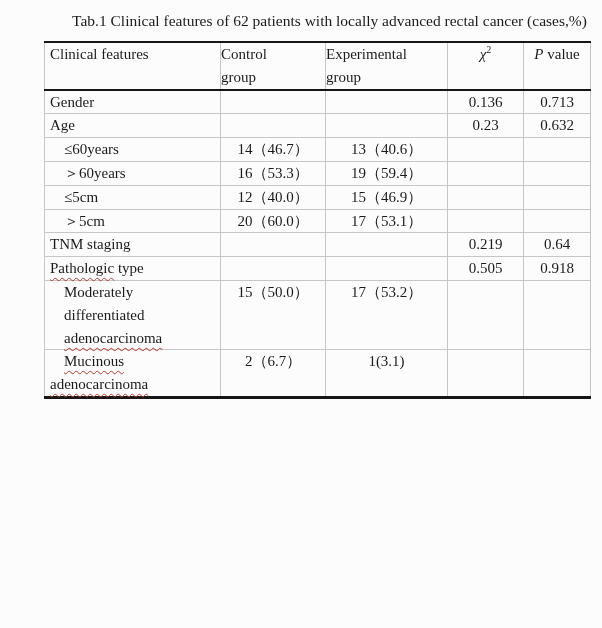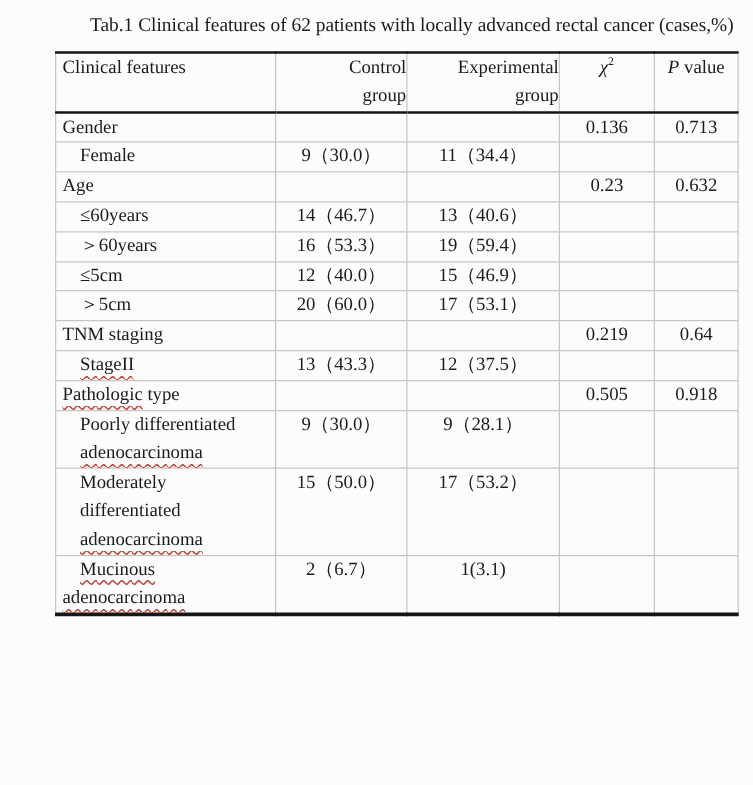--- a/index.html
+++ b/index.html
@@ -36,21 +36,21 @@
     border: 1px solid var(--grid);
     font-weight: normal;
     vertical-align: top;
     padding: 0;
     font-size: 15px;
     line-height: 22.8px;
   }
   thead th { border-bottom: 2px solid var(--rule); }
   th.col-feature, td.feature { text-align: left; padding-left: 5px; padding-right: 2px; margin-left: 40px; }
   th.center, td.num, td.stat { text-align: center; }
-  .hl { display: block; text-align: right; }
+  .hl { display: block; text-align: left; }
   .line { display: block; }
   .line.indent { padding-left: 14px; }
   .line.justify { display: flex; justify-content: space-between; padding-right: 1px; }
   .sq {
     text-decoration-line: underline;
     text-decoration-style: wavy;
     text-decoration-color: var(--squiggle);
     text-decoration-thickness: 1px;
     text-underline-offset: 4px;
     text-decoration-skip-ink: none;
@@ -100,29 +100,20 @@
           <td class="feature">
             <span class="line"><span>Gender</span></span>
           </td>
           <td class="num value-fw"></td>
           <td class="num value-fw"></td>
           <td class="stat">0.136</td>
           <td class="stat">0.713</td>
         </tr>
         <tr>
           <td class="feature">
-            <span class="line indent"><span>Female</span></span>
-          </td>
-          <td class="num value-fw">9（30.0）</td>
-          <td class="num value-fw">11（34.4）</td>
-          <td class="stat"></td>
-          <td class="stat"></td>
-        </tr>
-        <tr>
-          <td class="feature">
             <span class="line"><span>Age</span></span>
           </td>
           <td class="num value-fw"></td>
           <td class="num value-fw"></td>
           <td class="stat">0.23</td>
           <td class="stat">0.632</td>
         </tr>
         <tr>
           <td class="feature">
             <span class="line indent"><span>≤60years</span></span>
@@ -163,45 +154,26 @@
           <td class="feature">
             <span class="line"><span>TNM staging</span></span>
           </td>
           <td class="num value-fw"></td>
           <td class="num value-fw"></td>
           <td class="stat">0.219</td>
           <td class="stat">0.64</td>
         </tr>
         <tr>
           <td class="feature">
-            <span class="line indent"><span class="sq">StageII</span></span>
-          </td>
-          <td class="num value-fw">13（43.3）</td>
-          <td class="num value-fw">12（37.5）</td>
-          <td class="stat"></td>
-          <td class="stat"></td>
-        </tr>
-        <tr>
-          <td class="feature">
             <span class="line"><span class="sq">Pathologic</span><span> type</span></span>
           </td>
           <td class="num value-fw"></td>
           <td class="num value-fw"></td>
           <td class="stat">0.505</td>
           <td class="stat">0.918</td>
-        </tr>
-        <tr>
-          <td class="feature">
-            <span class="line indent"><span>Poorly differentiated</span></span>
-            <span class="line indent"><span class="sq">adenocarcinoma</span></span>
-          </td>
-          <td class="num value-fw">9（30.0）</td>
-          <td class="num value-fw">9（28.1）</td>
-          <td class="stat"></td>
-          <td class="stat"></td>
         </tr>
         <tr>
           <td class="feature">
             <span class="line indent"><span>Moderately</span></span>
             <span class="line indent"><span>differentiated</span></span>
             <span class="line indent"><span class="sq">adenocarcinoma</span></span>
           </td>
           <td class="num value-fw">15（50.0）</td>
           <td class="num value-fw">17（53.2）</td>
           <td class="stat"></td>

